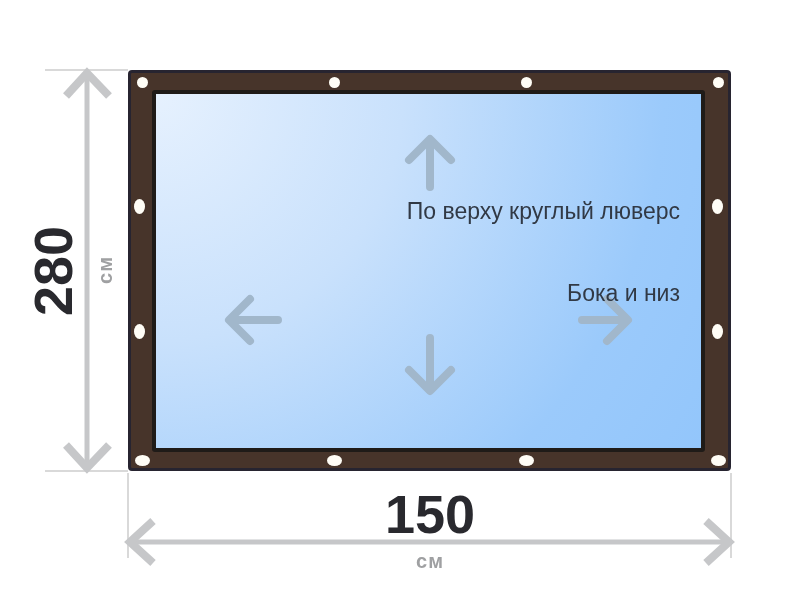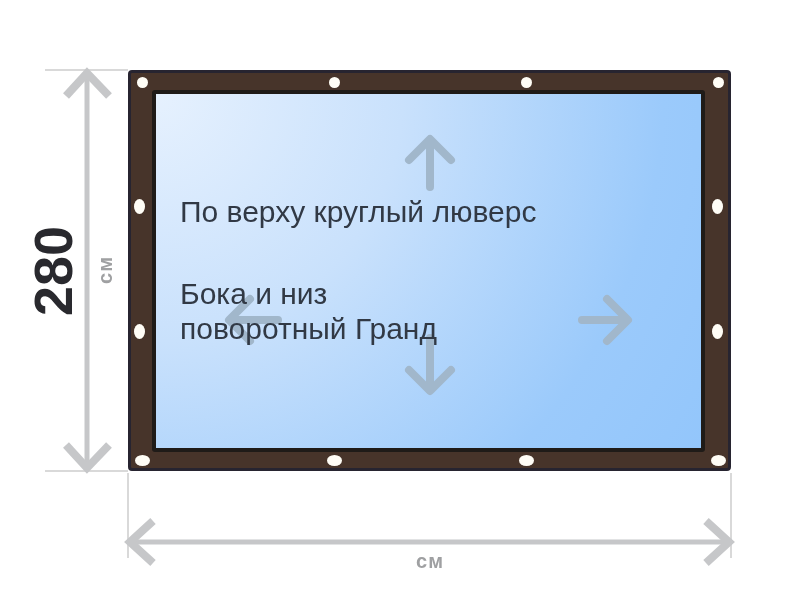--- a/index.html
+++ b/index.html
@@ -33,23 +33,23 @@
     background: #fffdf6;
     border-radius: 50%;
   }
   .svg-overlay {
     position: absolute;
     left: 0; top: 0;
     pointer-events: none;
   }
   .banner-label {
     position: absolute;
-    text-align: left;
+    text-align: right;
     color: #313945;
-    font-size: 30px;
+    font-size: 23px;
     line-height: 35px;
   }
   .dim-value {
     position: absolute;
     text-align: center;
     color: #29292e;
     font-size: 54px;
     font-weight: bold;
     line-height: 54px;
   }
@@ -115,21 +115,21 @@
       <path d="M133,542 L726,542" stroke-width="5"></path>
       <path d="M153,521 L130,542 L153,563" stroke-width="8"></path>
       <path d="M706,521 L729,542 L706,563" stroke-width="8"></path>
     </g>
   </svg>
 
   <div class="banner-label" style="left:180px;top:194px;width:500px;">По верху круглый люверс</div>
 
   <div class="banner-label" style="left:180px;top:276px;width:500px;">
     <div>Бока и низ</div>
-    <div>поворотный Гранд</div>
   </div>
 
   <div class="dim-value rot" style="left:-47px;top:244px;width:200px;">280</div>
   <div class="dim-unit rot" style="left:65px;top:259px;width:80px;">см</div>
 
+  <div class="dim-value" style="left:280px;top:487px;width:300px;">150</div>
   <div class="dim-unit" style="left:380px;top:550px;width:100px;">см</div>
 
 </div>
 
 </body></html>

